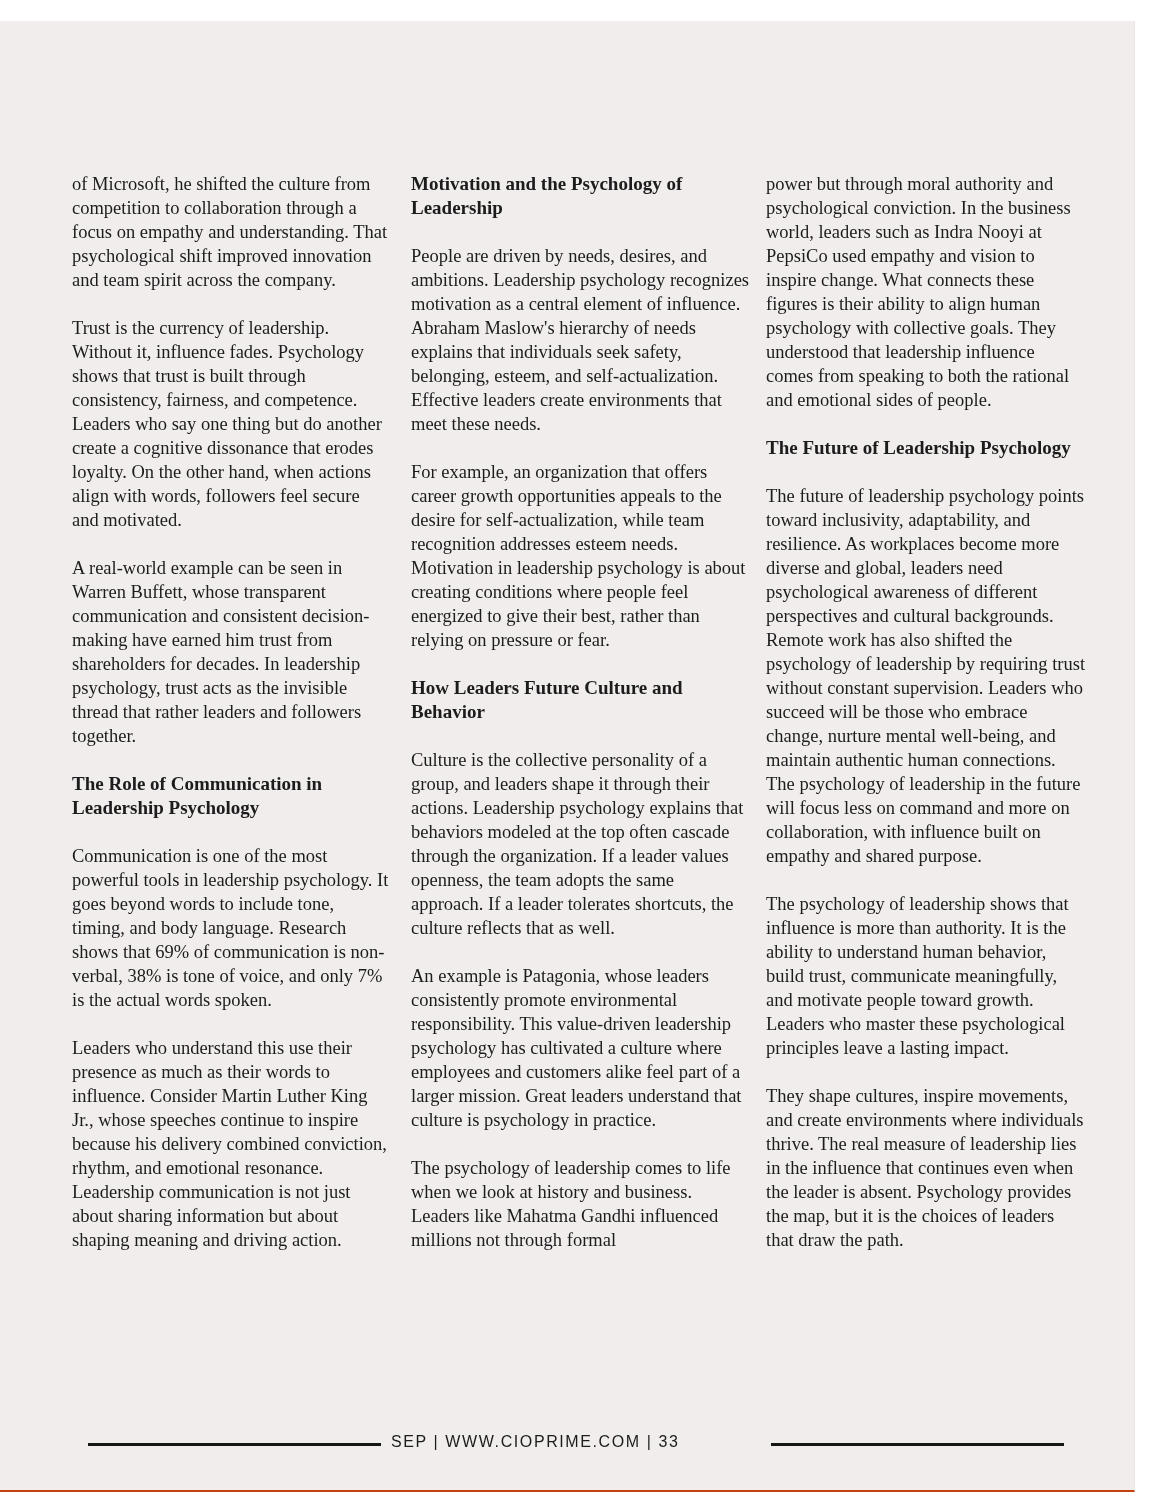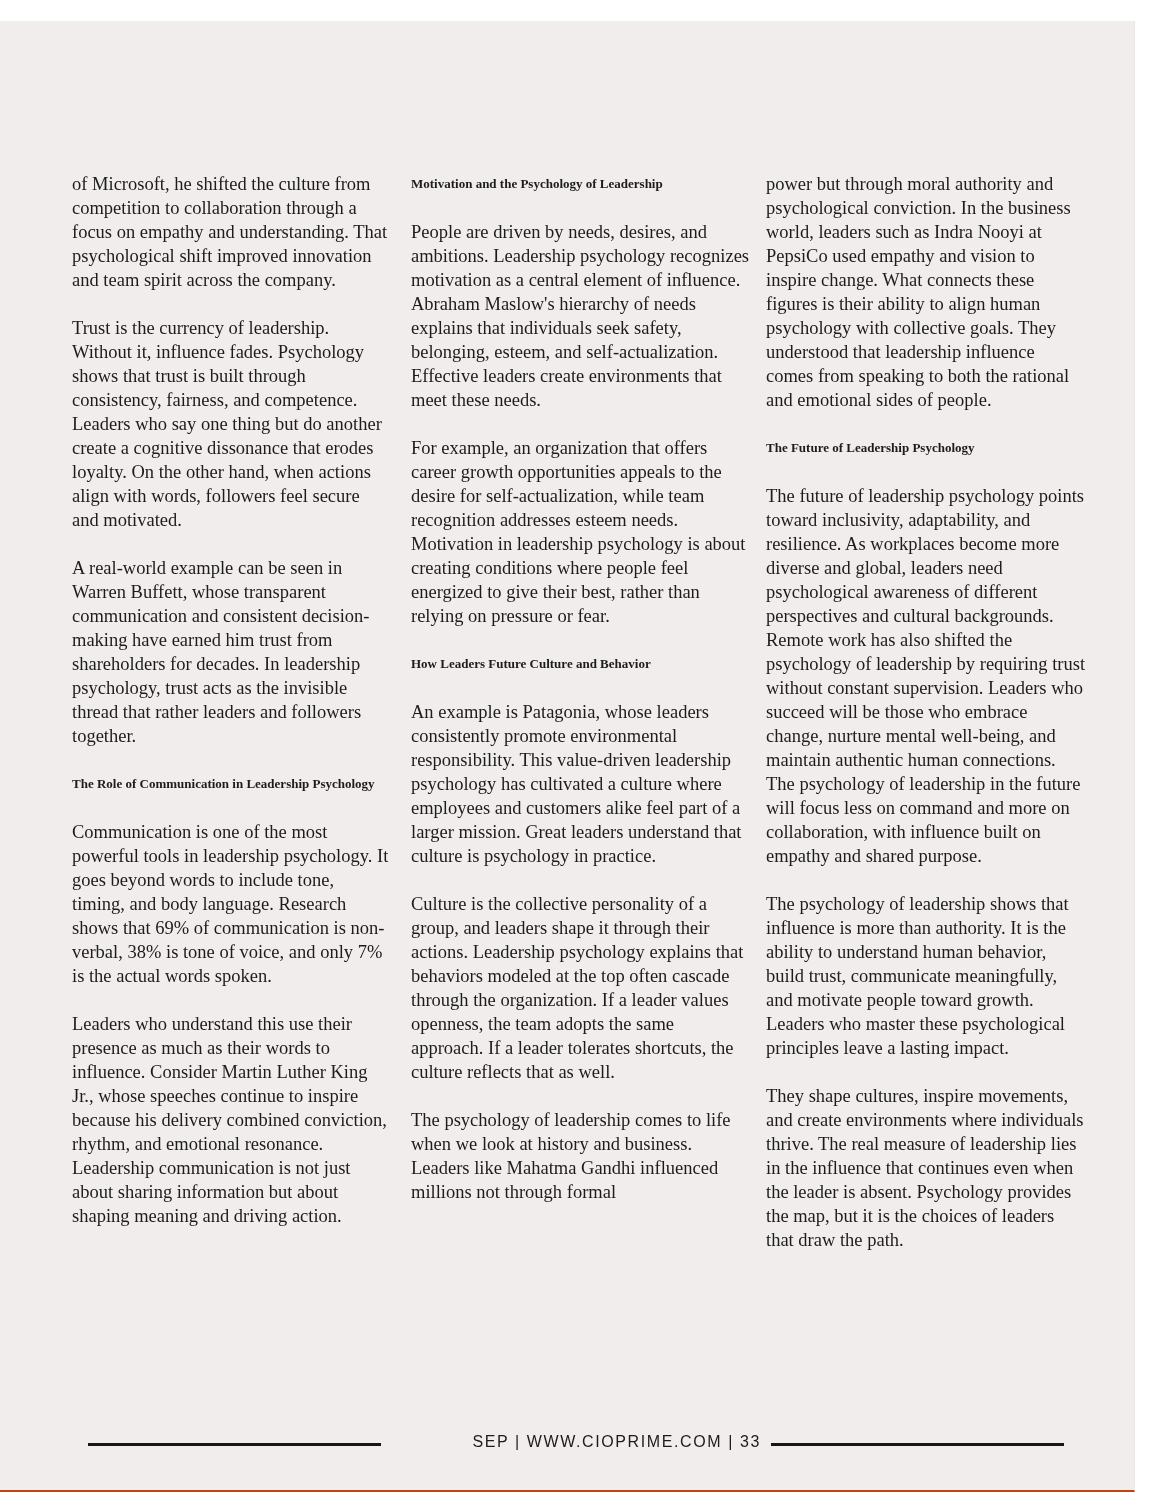--- a/index.html
+++ b/index.html
@@ -24,42 +24,42 @@
       font-size: 18.5px;
       line-height: 24px;
       color: #1c1c1c;
     }
     .col1 { left: 72px; width: 318px; }
     .col2 { left: 411px; width: 340px; }
     .col3 { left: 766px; width: 320px; }
     .col p { margin: 0 0 24px 0; }
     .col h3 {
       margin: 0 0 24px 0;
-      font-size: 13px;
+      font-size: 19px;
       line-height: 24px;
       font-weight: bold;
     }
     .footer {
       position: absolute;
       left: 0; top: 1402px;
       width: 1134px; height: 40px;
     }
     .rule {
       position: absolute;
       top: 20px;
       height: 3px;
       background: #161616;
     }
     .rule-left { left: 88px; width: 293px; }
     .rule-right { left: 771px; width: 293px; }
     .footer-text {
       position: absolute;
       left: 391px; width: 370px;
       top: 10px;
-      text-align: right;
+      text-align: left;
       font-family: "Liberation Sans", sans-serif;
       font-size: 16px;
       letter-spacing: 1.6px;
       color: #1c1c1c;
     }
   </style>
 </head>
 <body>
 
 <div class="page">
@@ -71,22 +71,22 @@
     <h3>The Role of Communication in Leadership Psychology</h3>
     <p>Communication is one of the most powerful tools in leadership psychology. It goes beyond words to include tone, timing, and body language. Research shows that 69% of communication is non-verbal, 38% is tone of voice, and only 7% is the actual words spoken.</p>
     <p>Leaders who understand this use their presence as much as their words to influence. Consider Martin Luther King Jr., whose speeches continue to inspire because his delivery combined conviction, rhythm, and emotional resonance. Leadership communication is not just about sharing information but about shaping meaning and driving action.</p>
   </div>
 
   <div class="col col2">
     <h3>Motivation and the Psychology of Leadership</h3>
     <p>People are driven by needs, desires, and ambitions. Leadership psychology recognizes motivation as a central element of influence. Abraham Maslow's hierarchy of needs explains that individuals seek safety, belonging, esteem, and self-actualization. Effective leaders create environments that meet these needs.</p>
     <p>For example, an organization that offers career growth opportunities appeals to the desire for self-actualization, while team recognition addresses esteem needs. Motivation in leadership psychology is about creating conditions where people feel energized to give their best, rather than relying on pressure or fear.</p>
     <h3>How Leaders Future Culture and Behavior</h3>
+    <p>Culture is the collective personality of a group, and leaders shape it through their actions. Leadership psychology explains that behaviors modeled at the top often cascade through the organization. If a leader values openness, the team adopts the same approach. If a leader tolerates shortcuts, the culture reflects that as well.</p>
     <p>An example is Patagonia, whose leaders consistently promote environmental responsibility. This value-driven leadership psychology has cultivated a culture where employees and customers alike feel part of a larger mission. Great leaders understand that culture is psychology in practice.</p>
-    <p>Culture is the collective personality of a group, and leaders shape it through their actions. Leadership psychology explains that behaviors modeled at the top often cascade through the organization. If a leader values openness, the team adopts the same approach. If a leader tolerates shortcuts, the culture reflects that as well.</p>
     <p>The psychology of leadership comes to life when we look at history and business. Leaders like Mahatma Gandhi influenced millions not through formal</p>
   </div>
 
   <div class="col col3">
     <p>power but through moral authority and psychological conviction. In the business world, leaders such as Indra Nooyi at PepsiCo used empathy and vision to inspire change. What connects these figures is their ability to align human psychology with collective goals. They understood that leadership influence comes from speaking to both the rational and emotional sides of people.</p>
     <h3>The Future of Leadership Psychology</h3>
     <p>The future of leadership psychology points toward inclusivity, adaptability, and resilience. As workplaces become more diverse and global, leaders need psychological awareness of different perspectives and cultural backgrounds. Remote work has also shifted the psychology of leadership by requiring trust without constant supervision. Leaders who succeed will be those who embrace change, nurture mental well-being, and maintain authentic human connections. The psychology of leadership in the future will focus less on command and more on collaboration, with influence built on empathy and shared purpose.</p>
     <p>The psychology of leadership shows that influence is more than authority. It is the ability to understand human behavior, build trust, communicate meaningfully, and motivate people toward growth. Leaders who master these psychological principles leave a lasting impact.</p>
     <p>They shape cultures, inspire movements, and create environments where individuals thrive. The real measure of leadership lies in the influence that continues even when the leader is absent. Psychology provides the map, but it is the choices of leaders that draw the path.</p>
   </div>

